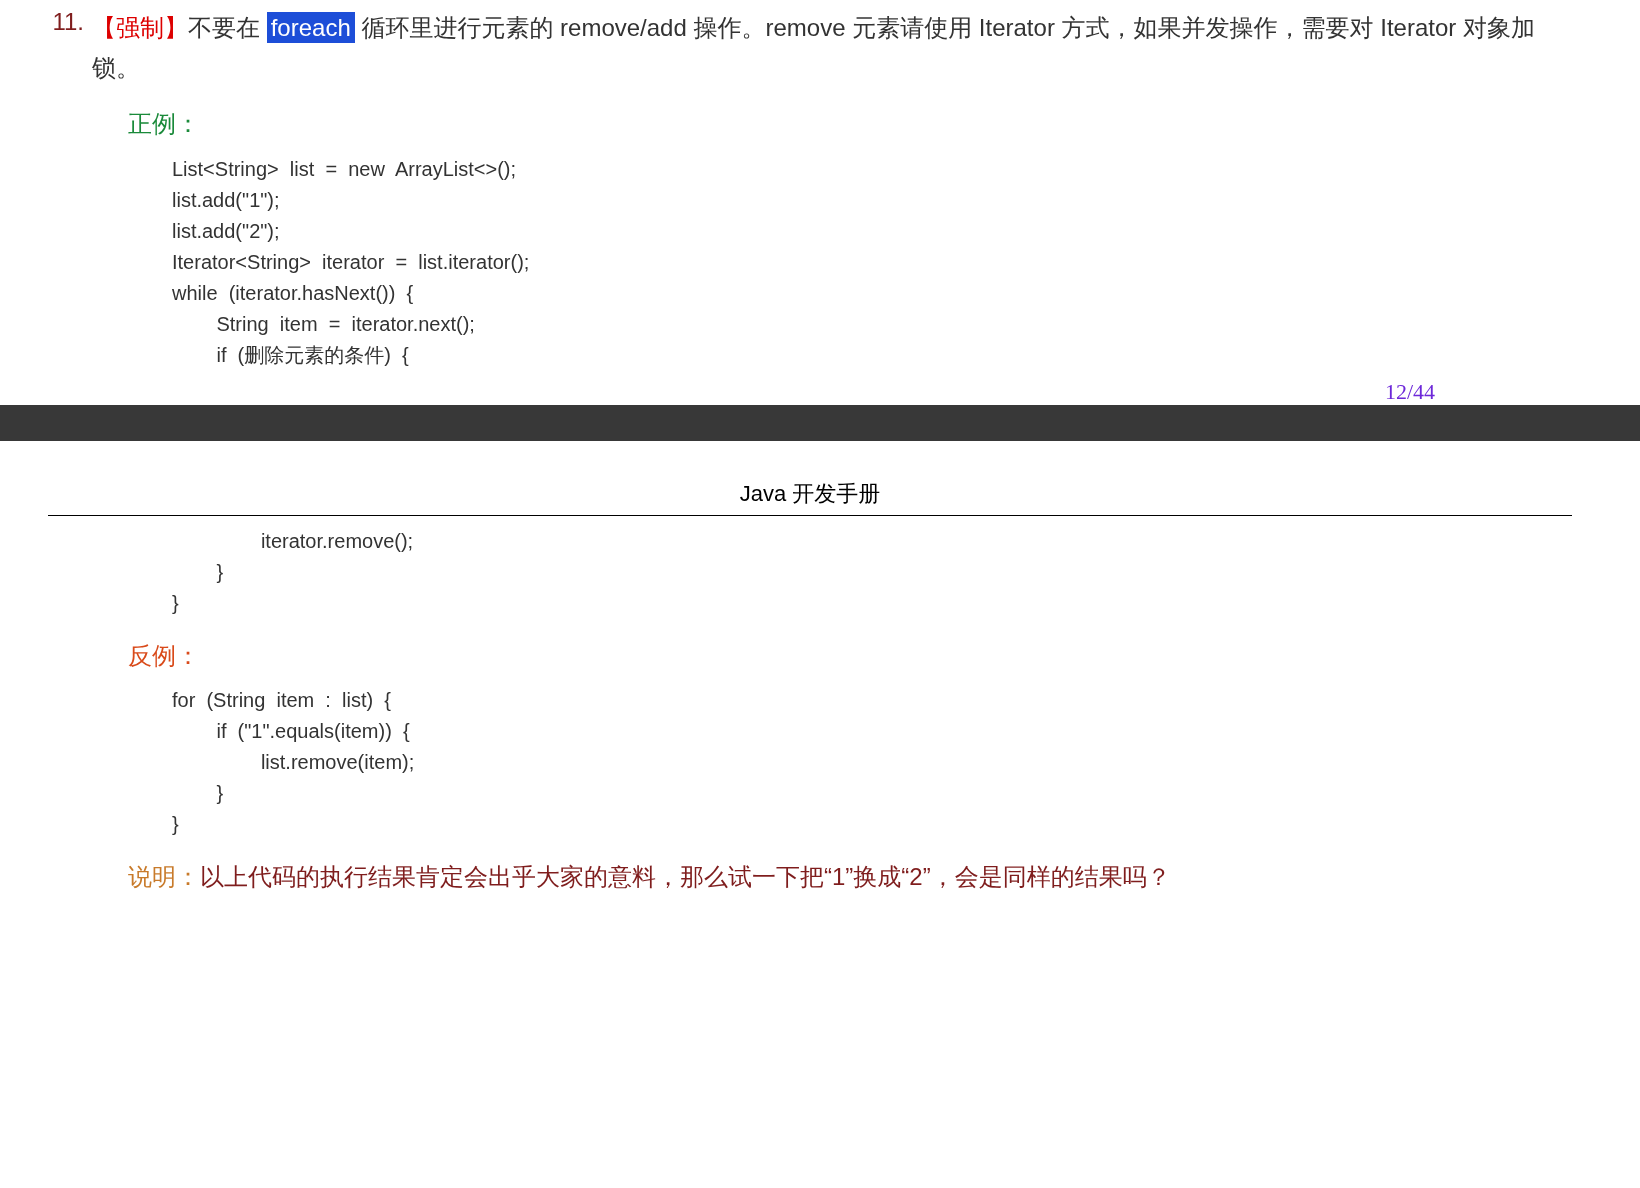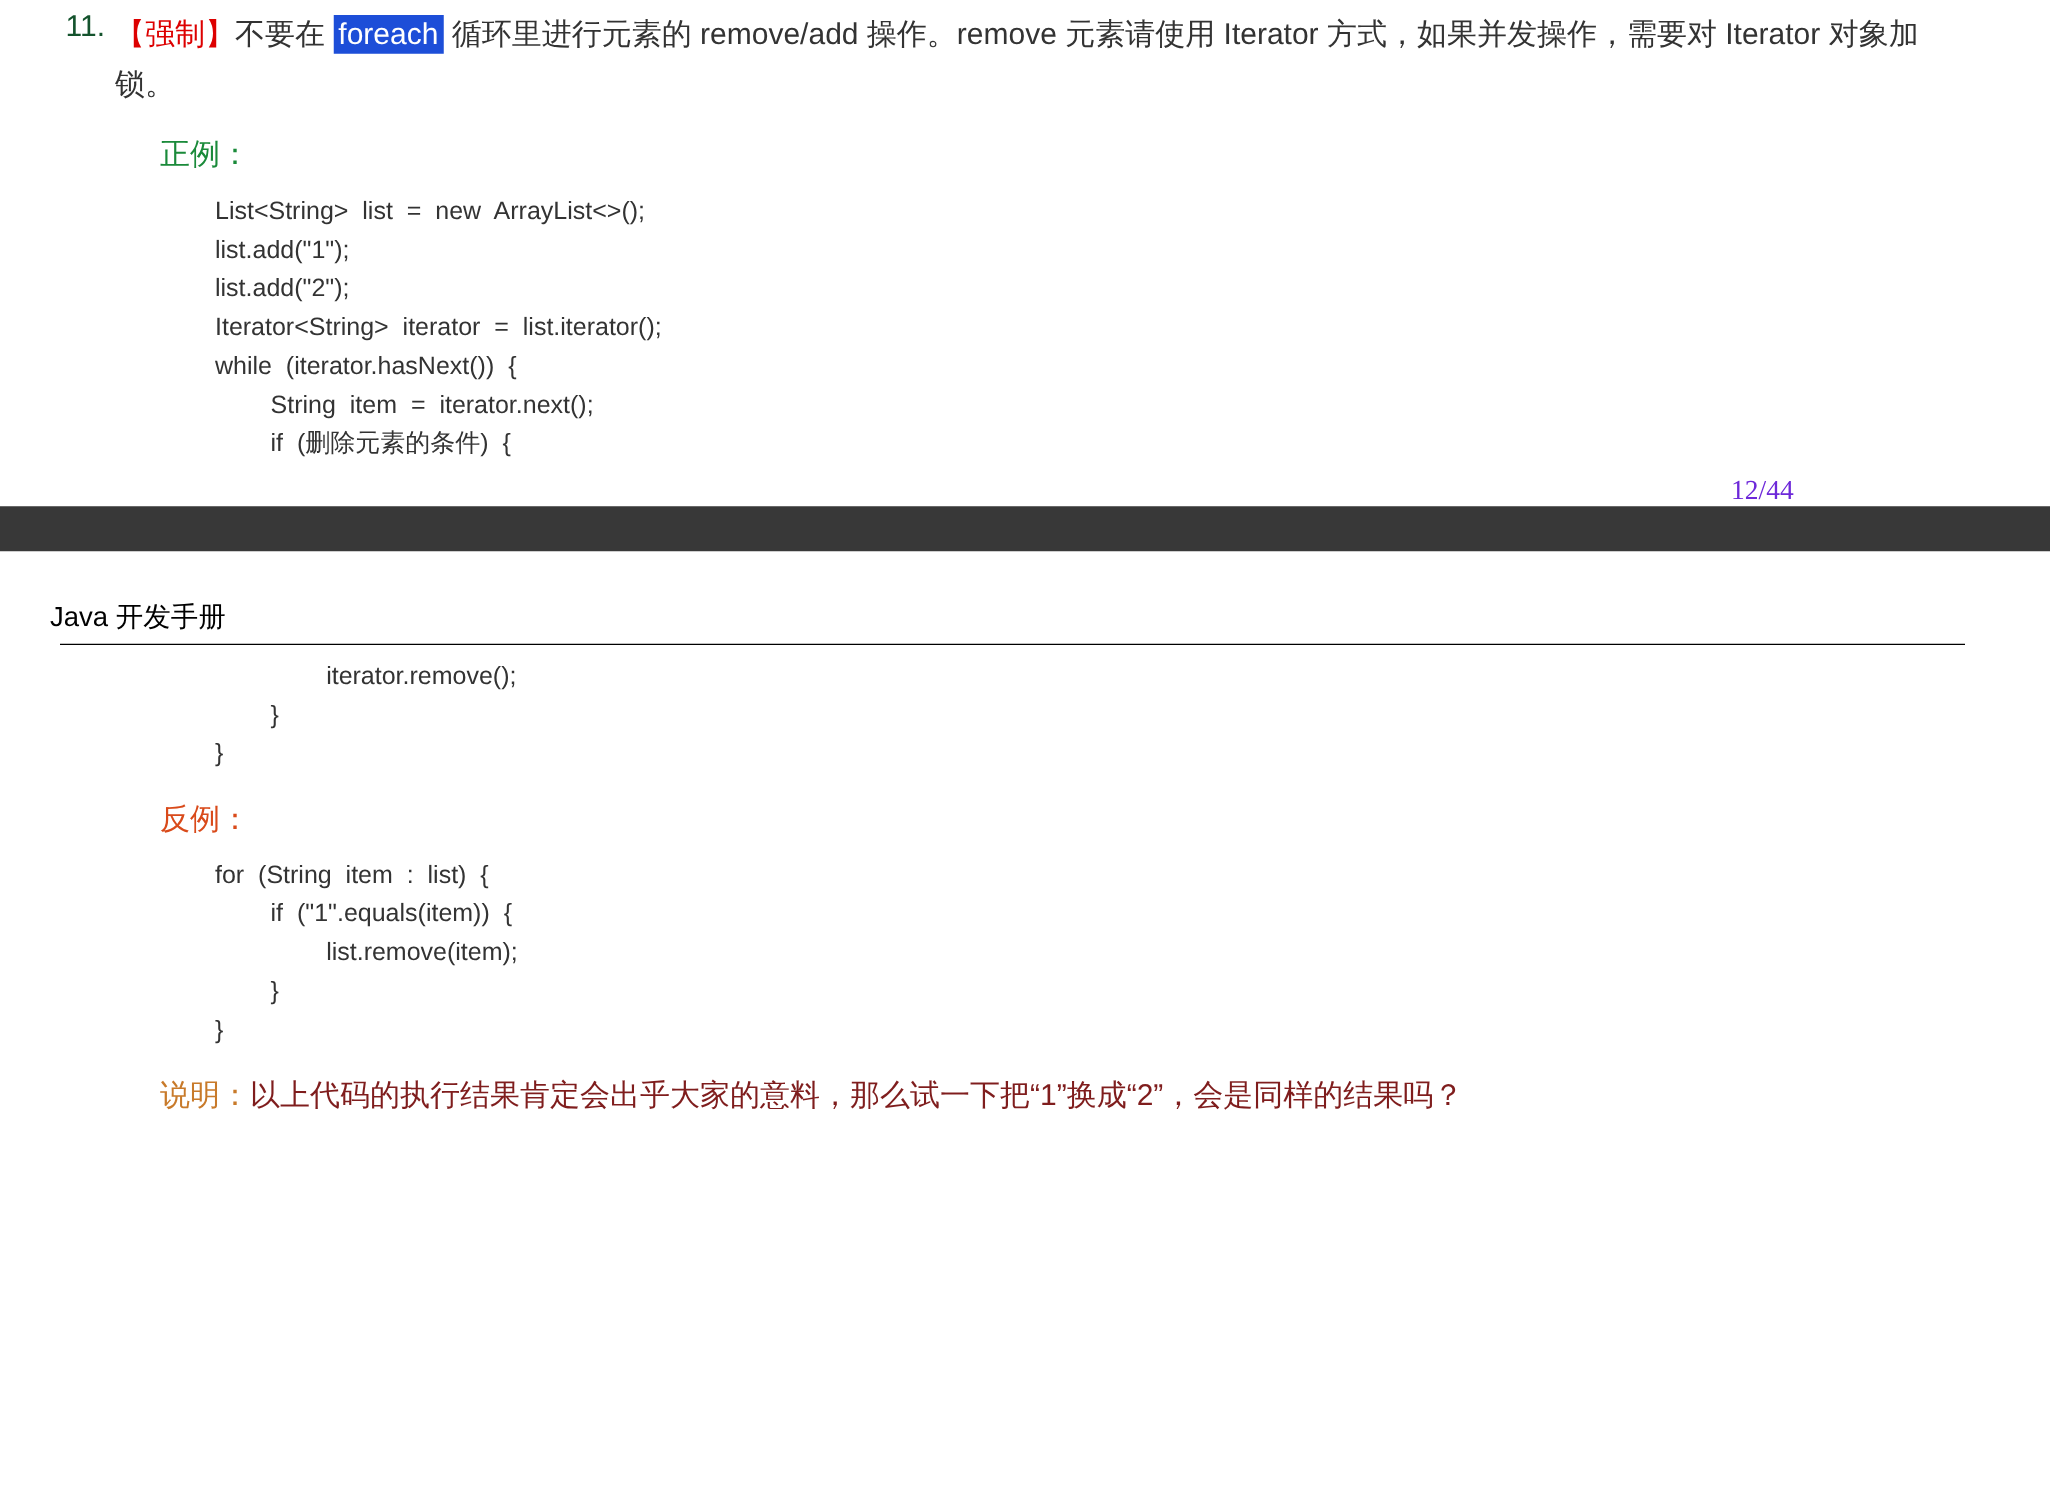--- a/index.html
+++ b/index.html
@@ -16,21 +16,21 @@
     }
     .page1 {
       padding: 0 60px 0 40px;
     }
     .rule-header {
       display: flex;
       align-items: flex-start;
       margin-top: 8px;
     }
     .rule-number {
-      color: #14532d;
+      color: #7f1d1d;
       min-width: 52px;
       text-align: right;
       padding-right: 8px;
     }
     .rule-body {
       flex: 1;
       line-height: 1.65;
     }
     .tag-mandatory {
       color: #d00;
@@ -83,20 +83,21 @@
     }
     .page-gap {
       height: 36px;
       background: #383838;
       width: 100%;
     }
     .page2 {
       padding: 0 60px 20px 40px;
     }
     .doc-title {
+      text-align: center;
       font-size: 22px;
       font-family: "Microsoft YaHei", sans-serif;
       color: #000;
       padding-top: 38px;
       padding-bottom: 6px;
     }
     .hr-line {
       border: none;
       border-top: 1px solid #000;
       margin: 0 8px 10px 8px;

